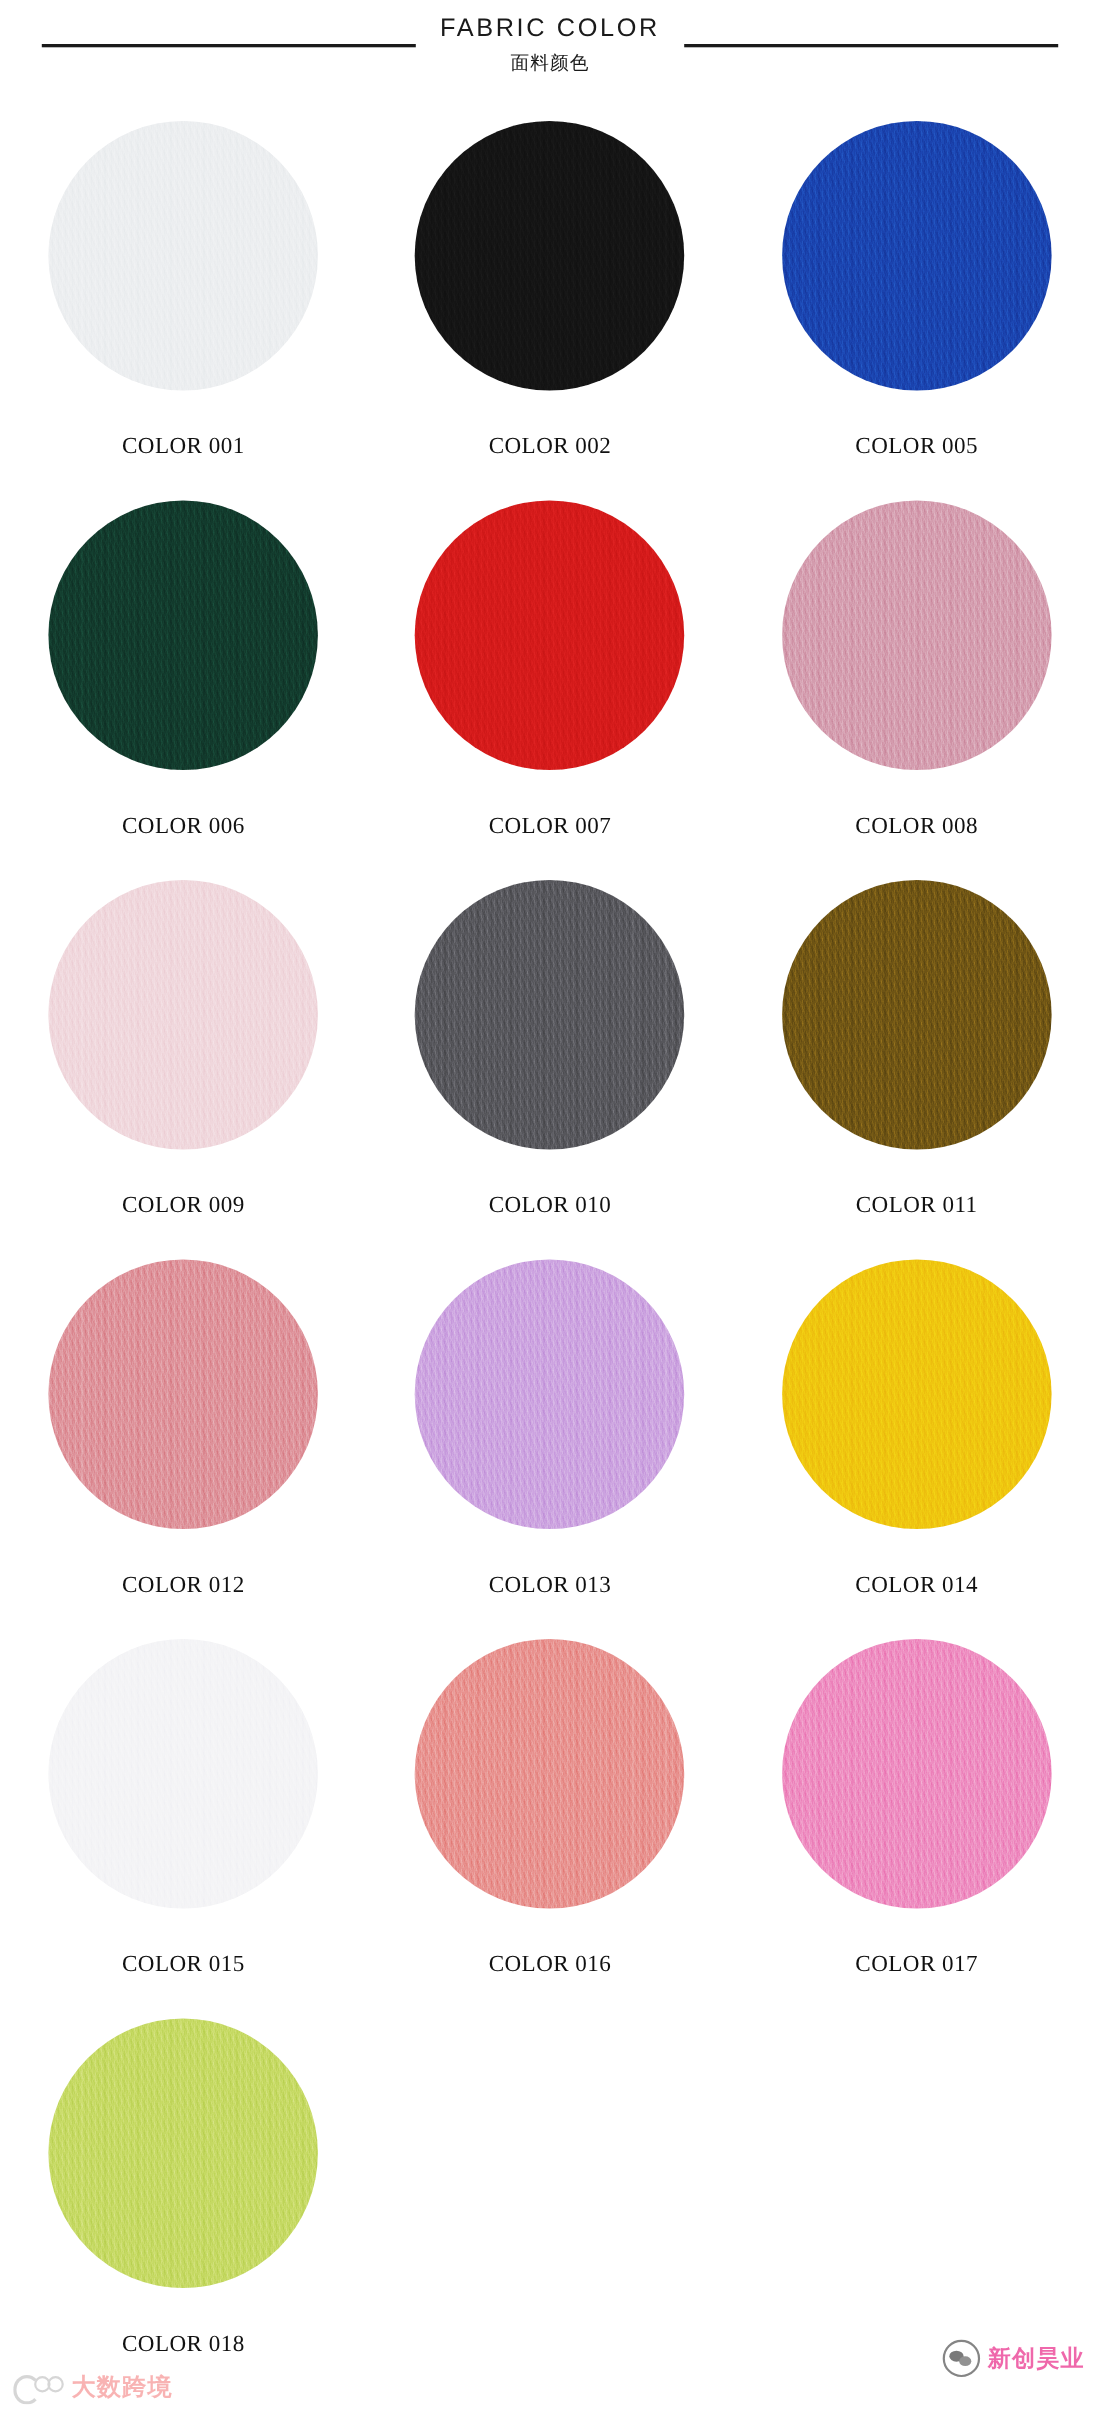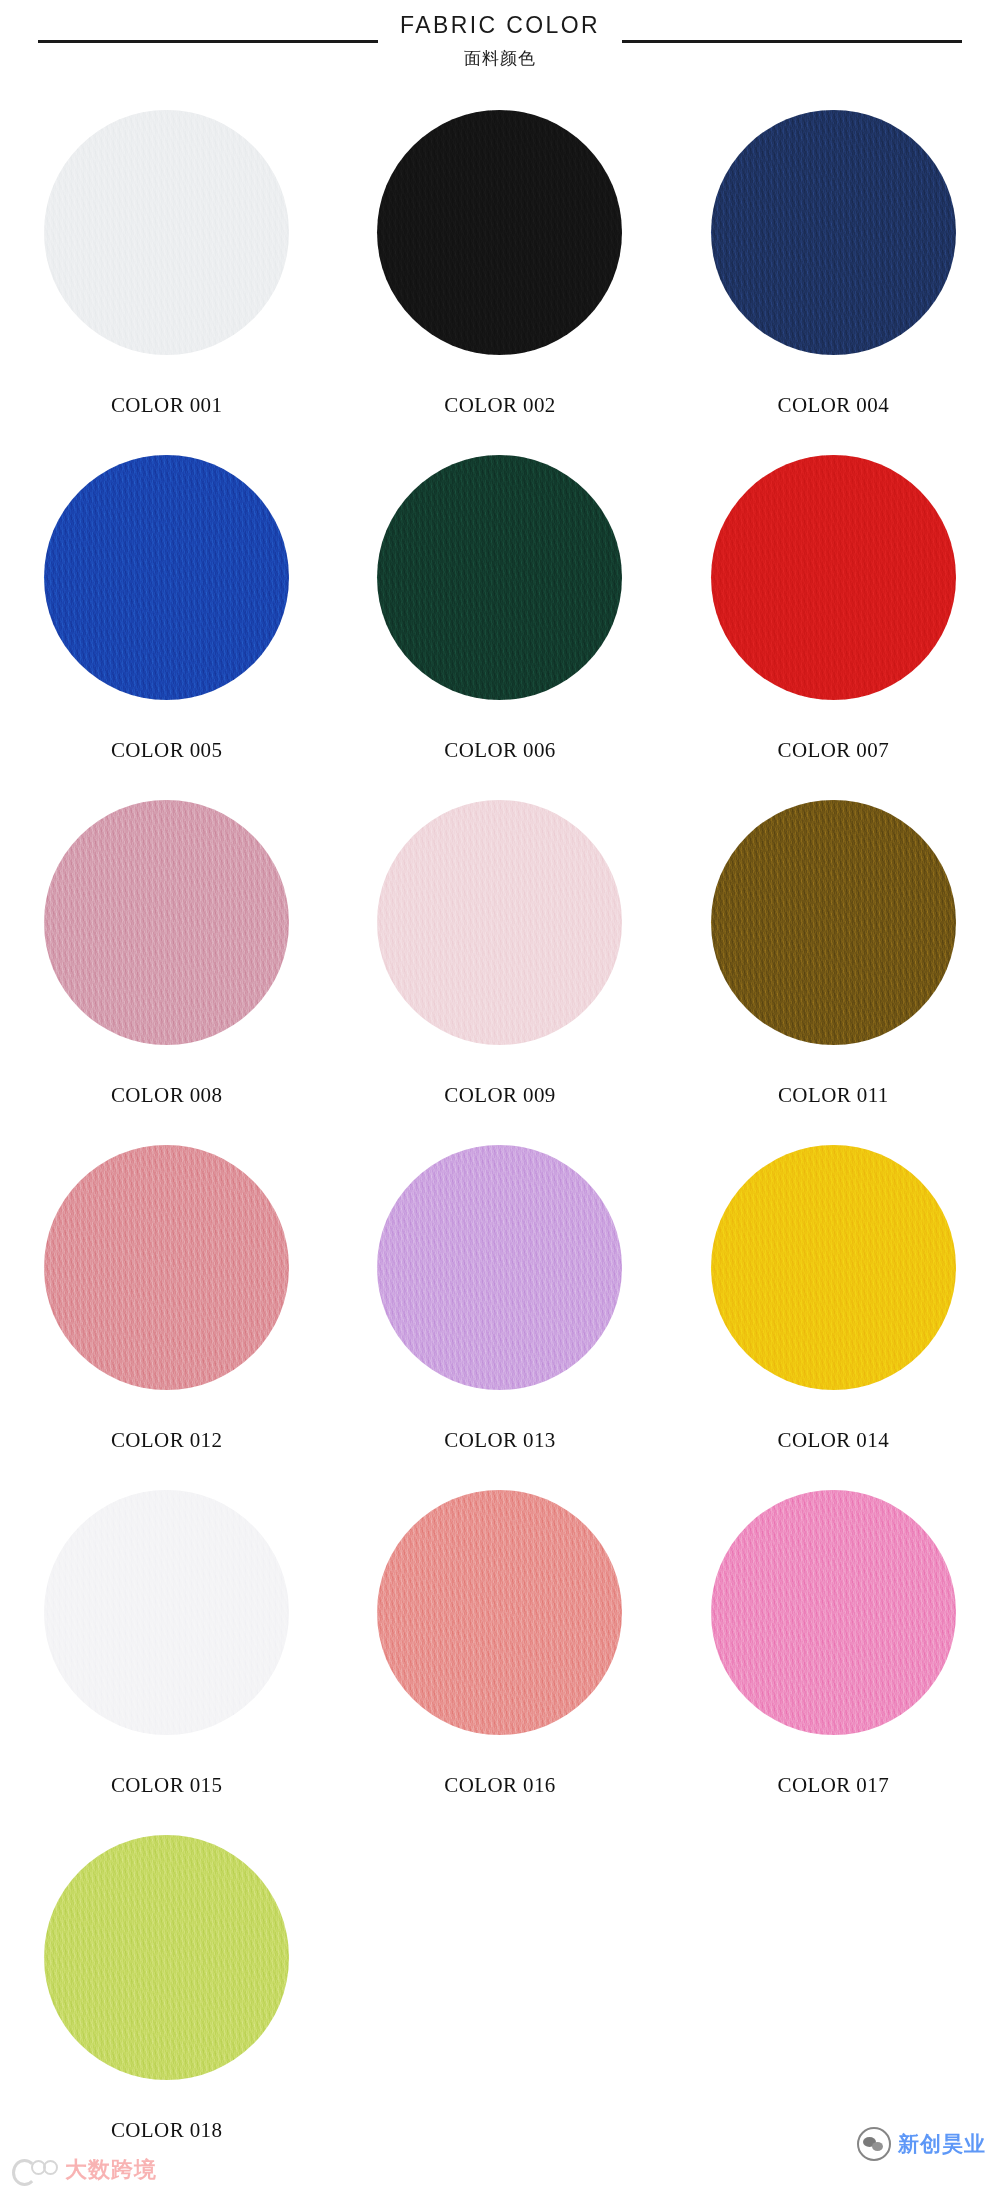--- a/index.html
+++ b/index.html
@@ -162,21 +162,21 @@
     opacity: 0.82;
   }
   .wm-text {
     font-family: "DejaVu Sans", sans-serif;
     font-size: 22px;
     font-weight: bold;
     color: #ef4444;
     letter-spacing: 1px;
   }
   .wm-right .wm-text {
-    color: #3b82f6;
+    color: #ec4899;
     font-size: 21px;
     text-shadow: 0 0 2px #ffffff, 0 0 3px #ffffff;
   }
   .wm-logo-left {
     width: 46px;
     height: 26px;
     position: relative;
   }
   .wm-logo-left .lg-c {
     position: absolute;
@@ -235,26 +235,20 @@
       <div class="swatch-label">COLOR 001</div>
     </div>
     <div class="cell">
       <div class="swatch-wrap">
         <div class="swatch" style="background: rgb(20, 20, 20);"></div>
       </div>
       <div class="swatch-label">COLOR 002</div>
     </div>
     <div class="cell">
       <div class="swatch-wrap">
-        <div class="swatch" style="background: rgb(30, 50, 96);"></div>
-      </div>
-      <div class="swatch-label">COLOR 004</div>
-    </div>
-    <div class="cell">
-      <div class="swatch-wrap">
         <div class="swatch" style="background: rgb(26, 67, 174);"></div>
       </div>
       <div class="swatch-label">COLOR 005</div>
     </div>
     <div class="cell">
       <div class="swatch-wrap">
         <div class="swatch" style="background: rgb(18, 58, 44);"></div>
       </div>
       <div class="swatch-label">COLOR 006</div>
     </div>
@@ -268,20 +262,26 @@
       <div class="swatch-wrap">
         <div class="swatch" style="background: rgb(212, 156, 174);"></div>
       </div>
       <div class="swatch-label">COLOR 008</div>
     </div>
     <div class="cell">
       <div class="swatch-wrap">
         <div class="swatch" style="background: rgb(240, 215, 220);"></div>
       </div>
       <div class="swatch-label">COLOR 009</div>
+    </div>
+    <div class="cell">
+      <div class="swatch-wrap">
+        <div class="swatch" style="background: rgb(86, 86, 91);"></div>
+      </div>
+      <div class="swatch-label">COLOR 010</div>
     </div>
     <div class="cell">
       <div class="swatch-wrap">
         <div class="swatch" style="background: rgb(110, 84, 20);"></div>
       </div>
       <div class="swatch-label">COLOR 011</div>
     </div>
     <div class="cell">
       <div class="swatch-wrap">
         <div class="swatch" style="background: rgb(222, 145, 153);"></div>

